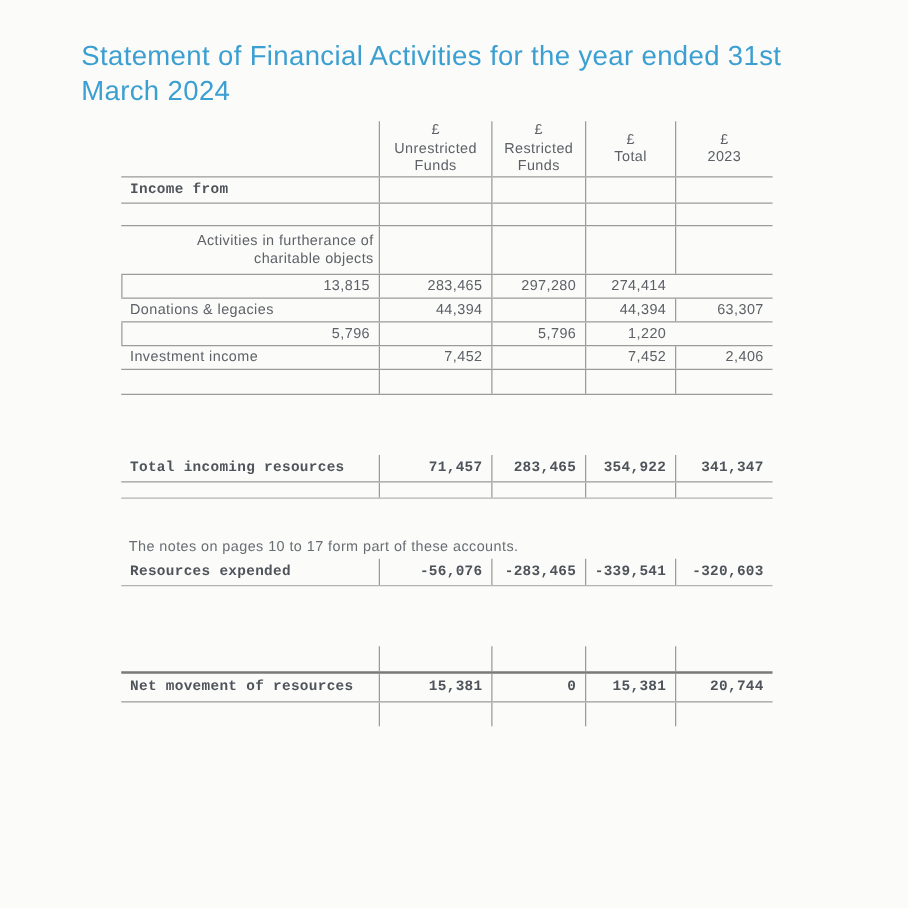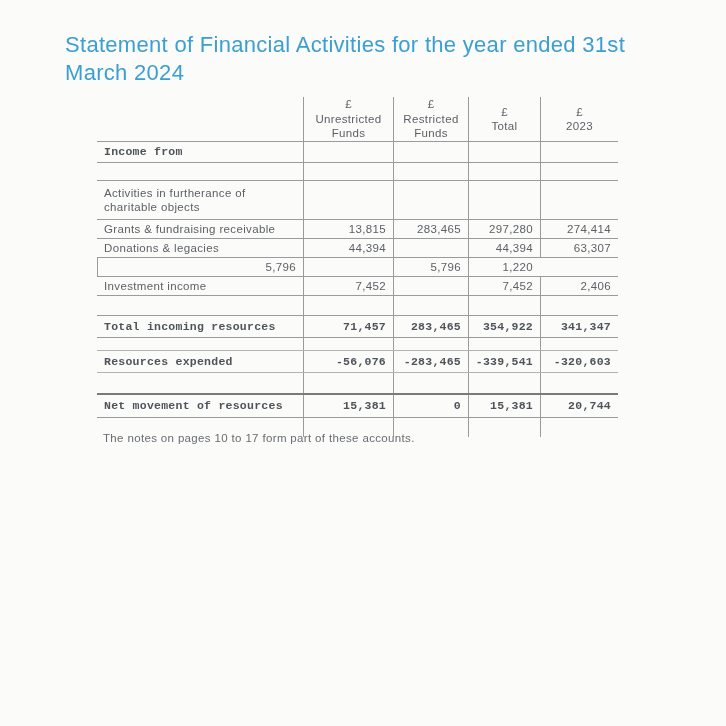--- a/index.html
+++ b/index.html
@@ -64,24 +64,24 @@
   }
   .tr.bold .td{
     font-weight:700;
     color:var(--text-bold);
     letter-spacing:0.25px;
     font-family:Liberation Mono, monospace;
   }
   .h-header{height:45px;}
   .h21{height:21px;}
   .h18{height:18px;}
-  .h39{height:39px;}
+  .h39{height:39px;text-align:right;}
   .h19{height:19px;}
   .h20{height:20px;}
-  .h22{height:22px;}
+  .h22{height:22px;margin-top:48px;}
   .h13{height:13px;}
   .h23{height:23px;}
   .th{
     display:flex;
     flex-direction:column;
     align-items:center;
     justify-content:center;
     text-align:center;
     font-size:11.5px;
     line-height:14.5px;
@@ -149,21 +149,20 @@
 
   <div class="tr h39">
     <div class="td label">Activities in furtherance of charitable objects</div>
     <div class="td num"></div>
     <div class="td num"></div>
     <div class="td num"></div>
     <div class="td num"></div>
   </div>
 
   <div class="tr h19">
-    <div class="td label">Grants &amp; fundraising receivable</div>
     <div class="td num">13,815</div>
     <div class="td num">283,465</div>
     <div class="td num">297,280</div>
     <div class="td num">274,414</div>
   </div>
 
   <div class="tr h19">
     <div class="td label">Donations &amp; legacies</div>
     <div class="td num">44,394</div>
     <div class="td num"></div>

